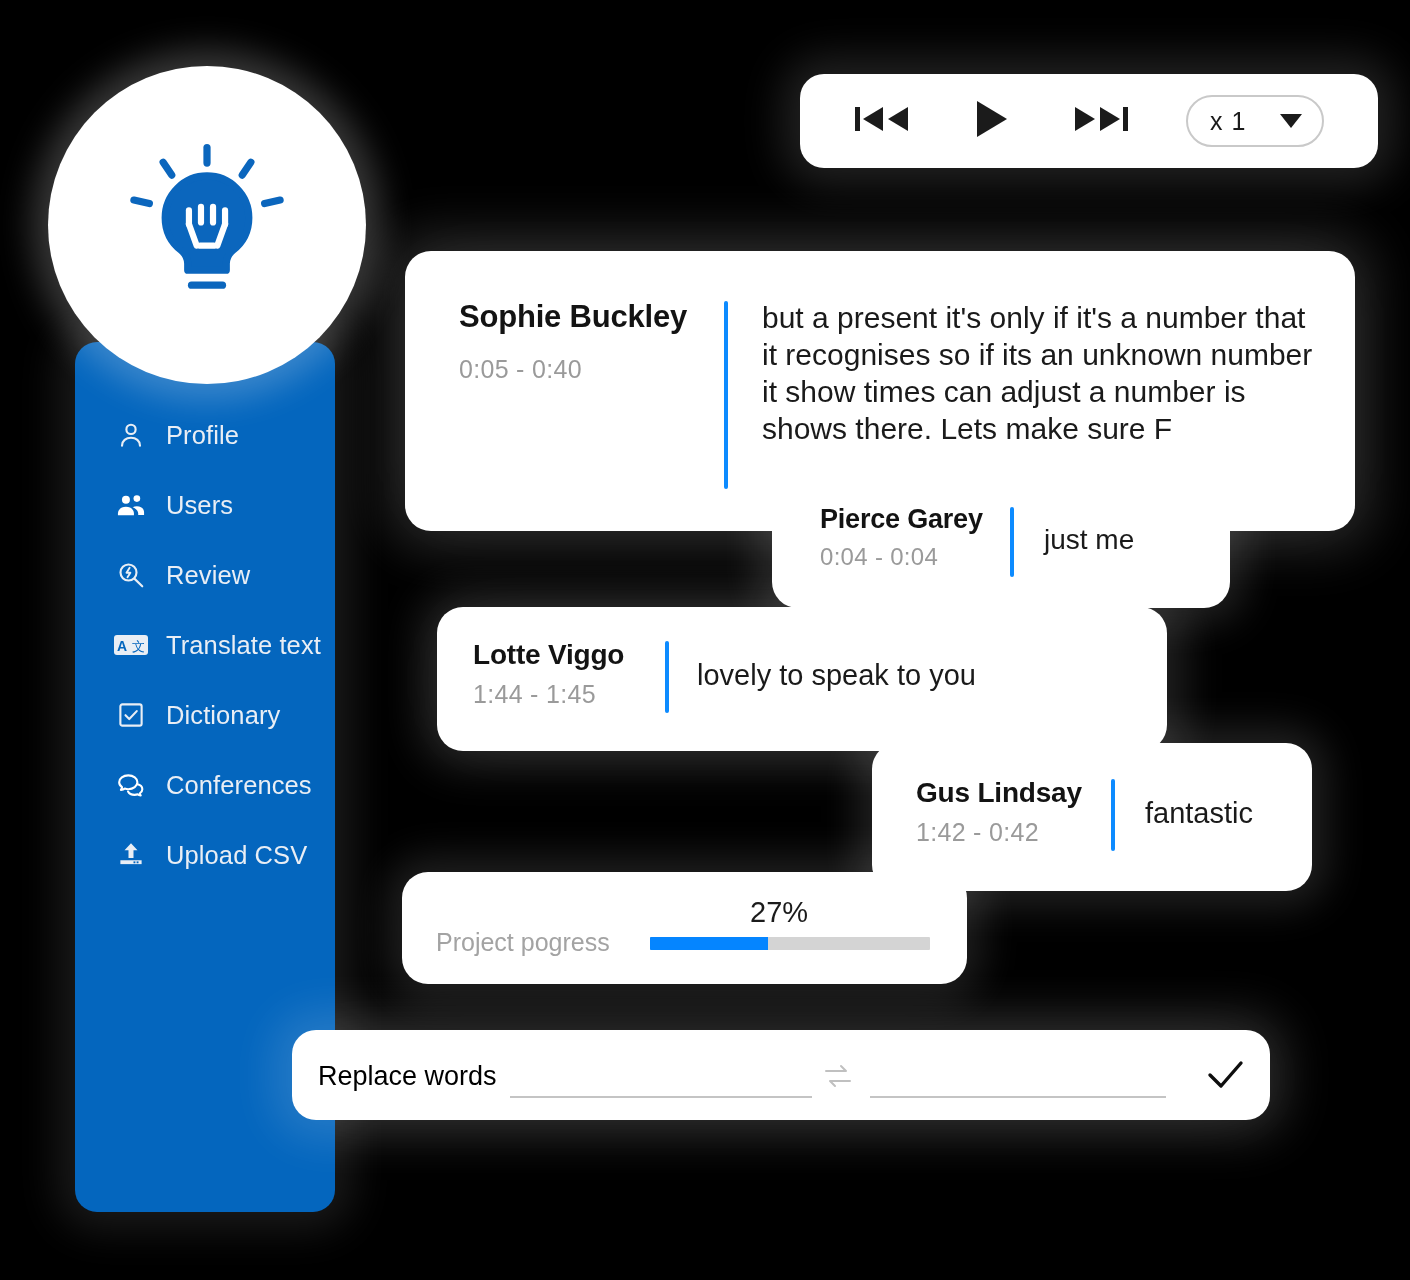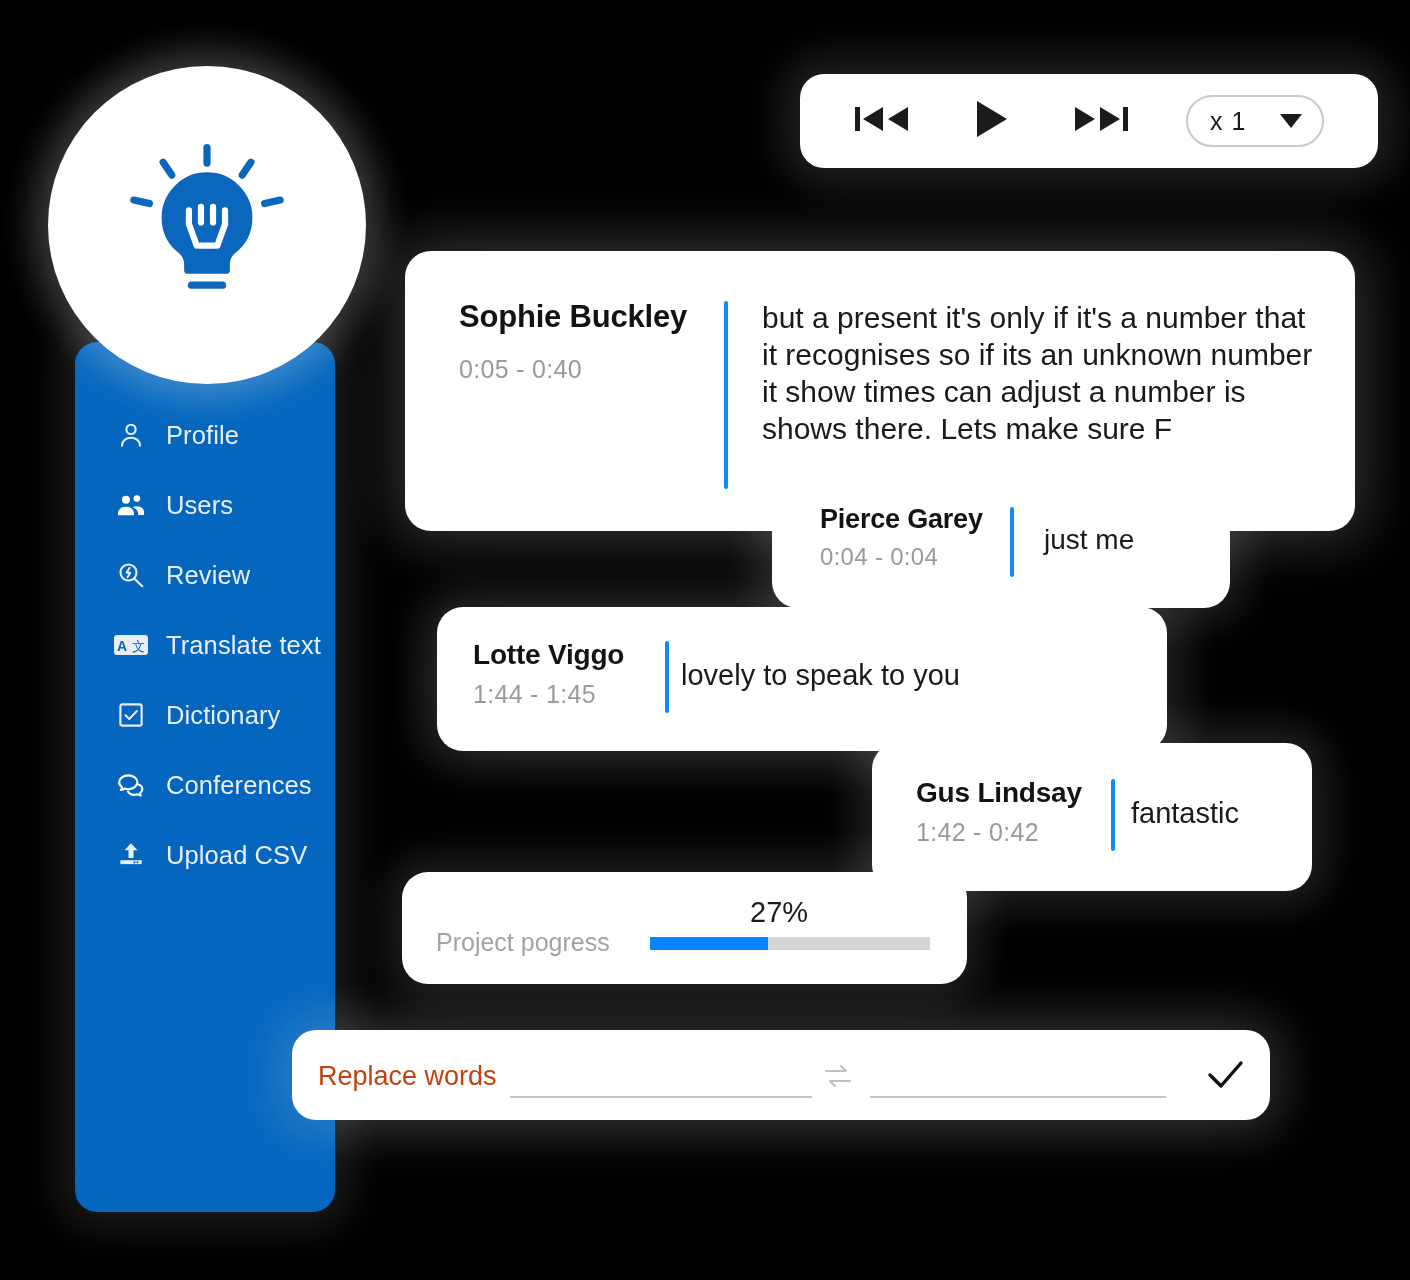--- a/index.html
+++ b/index.html
@@ -180,35 +180,35 @@
     left: 437px; top: 607px;
     width: 730px; height: 144px;
     z-index: 12;
     box-shadow: 0 0 40px 18px rgba(255,255,255,0.13);
     padding: 32px 0 0 36px;
   }
   #card-lotte .tname { font-size: 28px; }
   #card-lotte .ttime { font-size: 25px; margin-top: 9px; }
   #card-lotte .tmeta { width: 192px; }
   #card-lotte .tbar { height: 72px; margin-top: 2px; }
-  #card-lotte .ttext { font-size: 29px; margin-left: 12px; margin-top: 20px; }
+  #card-lotte .ttext { font-size: 29px; margin-left: 28px; margin-top: 20px; }
 
   
   #card-gus {
     left: 872px; top: 743px;
     width: 440px; height: 148px;
     z-index: 16;
     box-shadow: 0 0 38px 16px rgba(255,255,255,0.13);
     padding: 34px 0 12px 44px;
   }
   #card-gus .tname { font-size: 28px; }
   #card-gus .ttime { font-size: 25px; margin-top: 9px; }
   #card-gus .tmeta { width: 195px; }
   #card-gus .tbar { height: 72px; margin-top: 2px; }
-  #card-gus .ttext { font-size: 29px; margin-left: 16px; margin-top: 20px; }
+  #card-gus .ttext { font-size: 29px; margin-left: 30px; margin-top: 20px; }
 
   
   #card-progress {
     left: 402px; top: 872px;
     width: 565px; height: 112px;
     z-index: 8;
     box-shadow: 0 0 38px 16px rgba(255,255,255,0.12);
   }
   #progress-label {
     position: absolute;
@@ -241,21 +241,21 @@
     left: 292px; top: 1030px;
     width: 978px; height: 90px;
     border-radius: 24px;
     z-index: 30;
     box-shadow: 0 0 44px 20px rgba(255,255,255,0.13);
   }
   #replace-label {
     position: absolute;
     left: 26px; top: 31px;
     font-size: 27px;
-    color: #c2410c;
+    color: #000000;
     font-weight: 300;
     white-space: nowrap;
   }
   .replace-field {
     position: absolute;
     bottom: 22px;
     height: 2px;
     background: #c4c4c4;
   }
   #replace-field-1 { left: 218px; width: 302px; }

